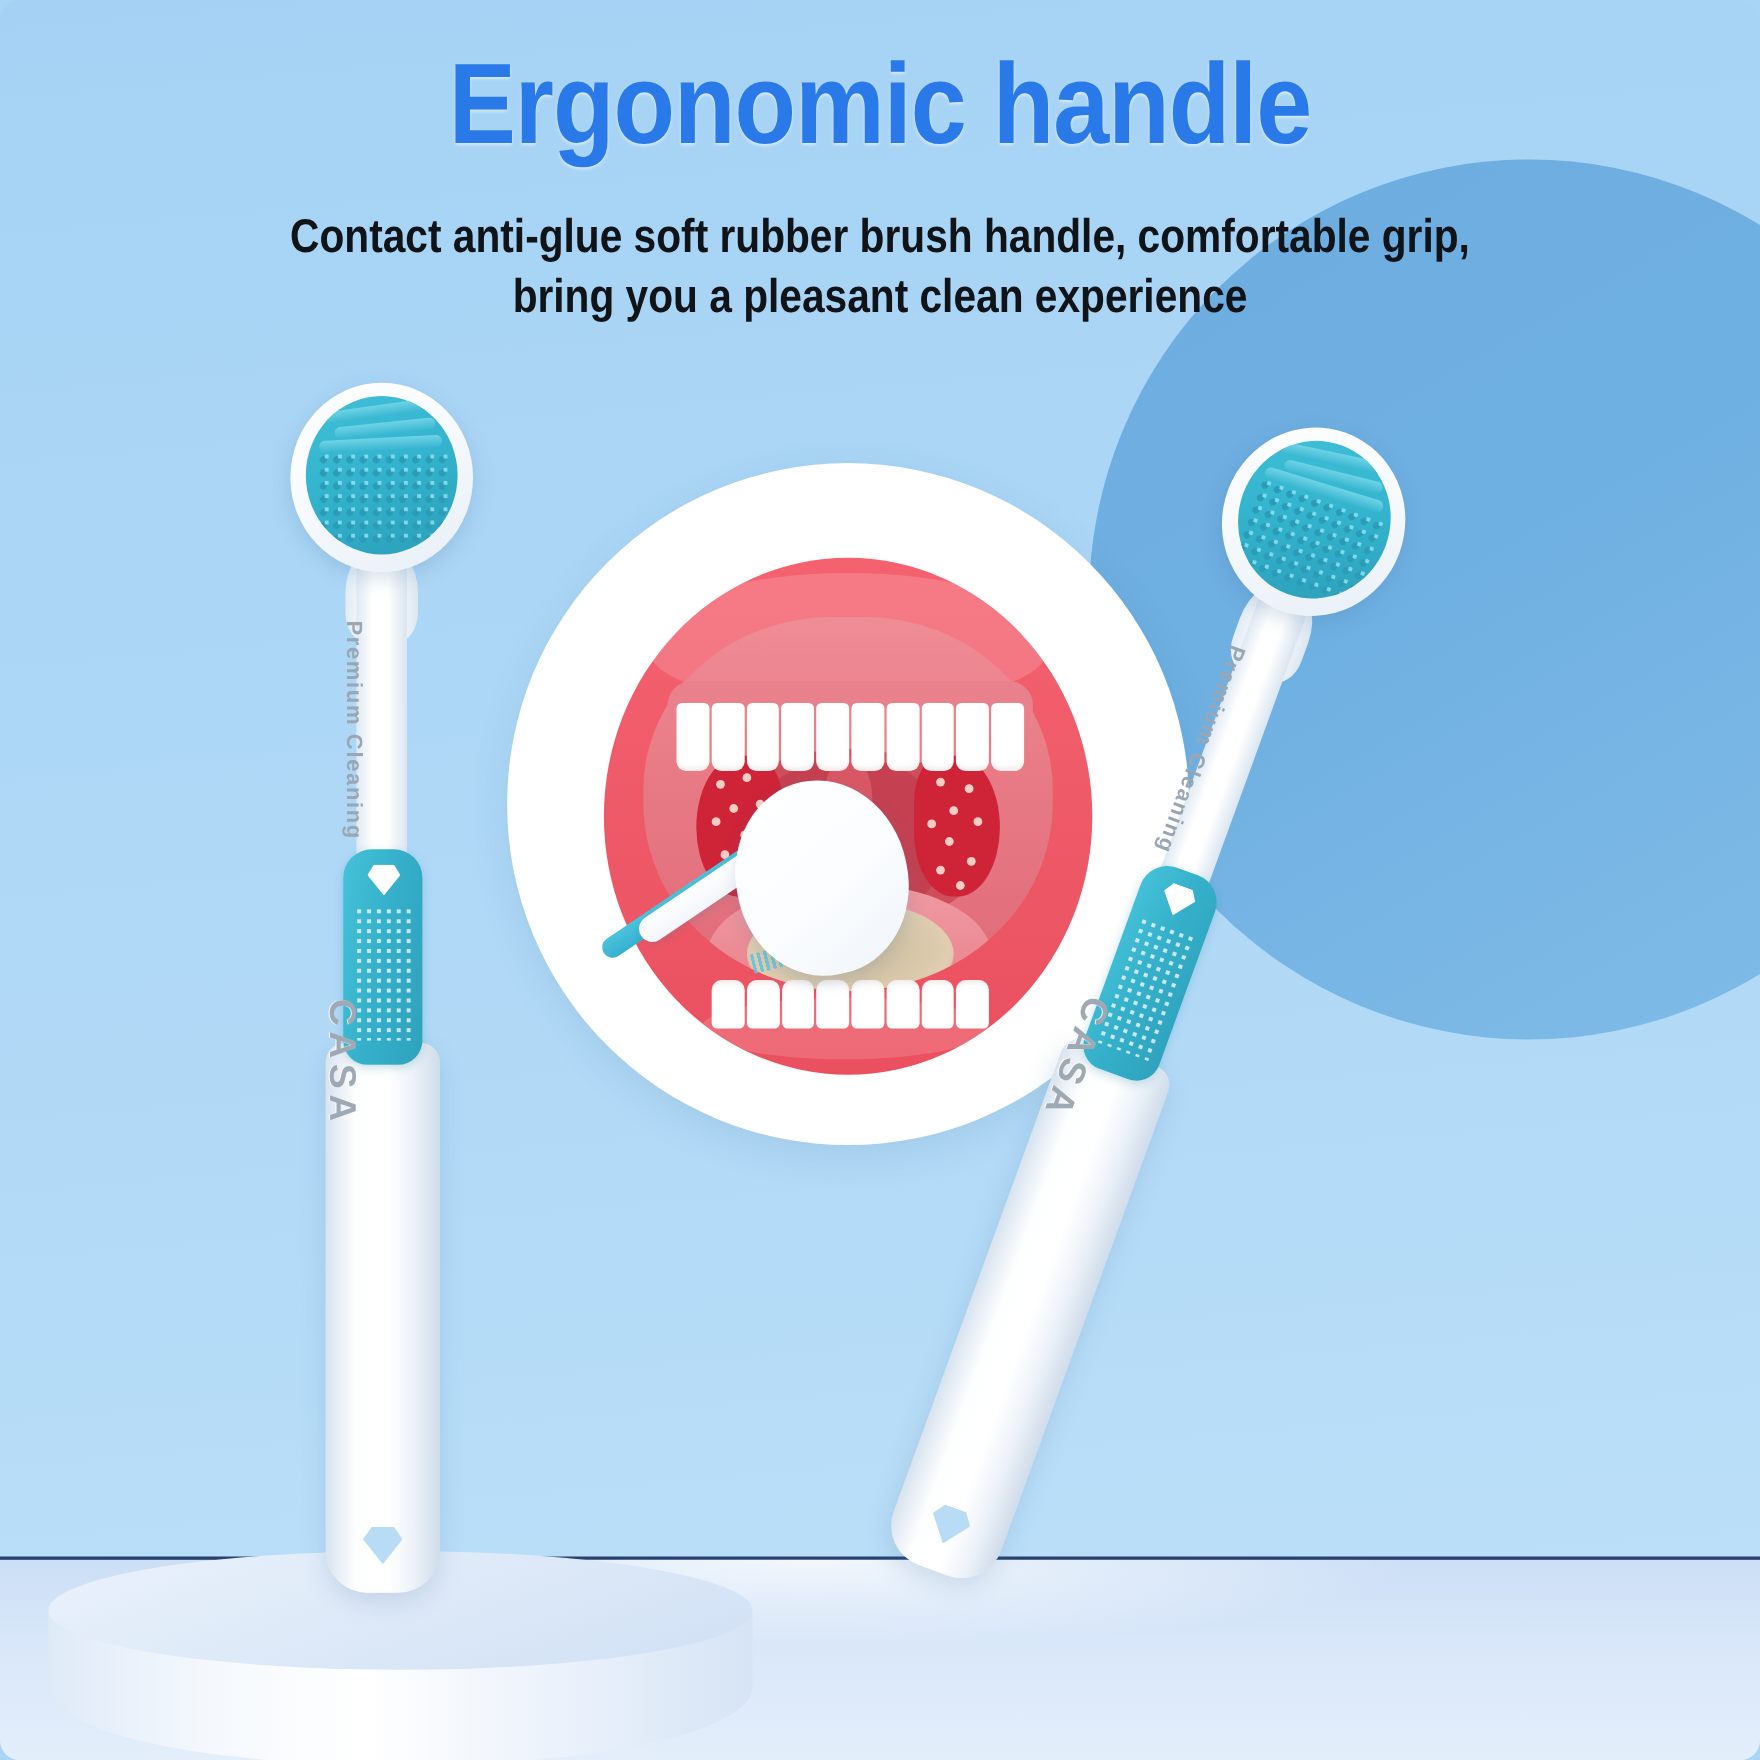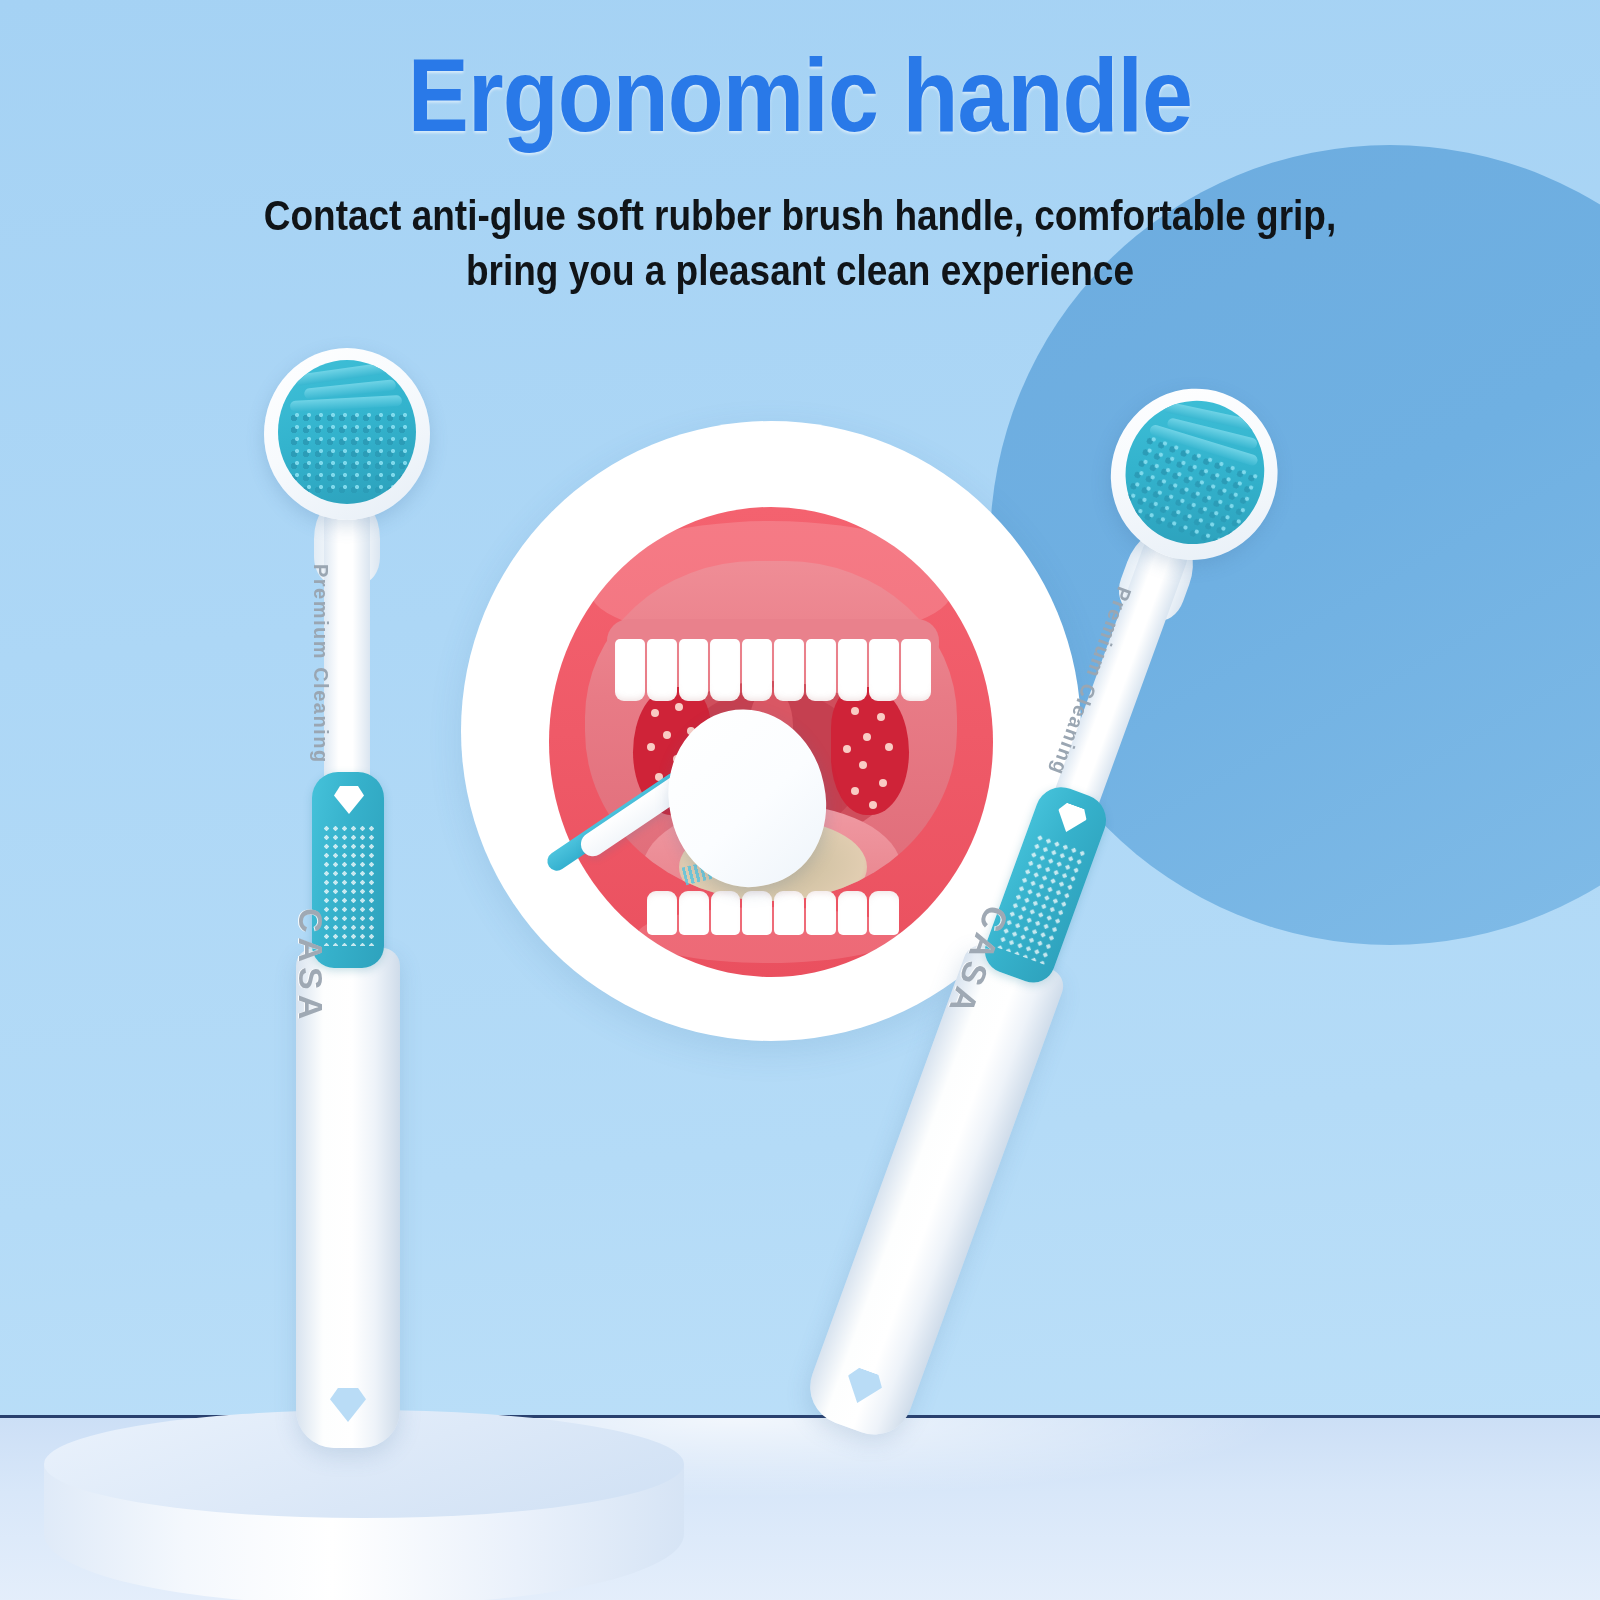--- a/index.html
+++ b/index.html
@@ -2,21 +2,21 @@
 <html><head>
 <meta charset="utf-8">
 <title>Ergonomic handle</title>
 <style>
   html,body{margin:0;padding:0;}
   body{
     width:1600px;height:1600px;overflow:hidden;
     font-family:"Liberation Sans", sans-serif;
     background:#a9d5f5;
   }
-  .stage{position:relative;width:1600px;height:1600px;overflow:hidden;}
+  .stage{position:relative;width:1600px;height:1600px;overflow:hidden;border-radius:18px;}
 
   
   .bg-sky{
     position:absolute;left:0;top:0;width:1600px;height:1600px;
     background:linear-gradient(175deg,#a5d2f4 0%,#add7f6 38%,#b4dbf7 70%,#bfe1f9 100%);
   }
   .bg-circle-right{
     position:absolute;right:-190px;top:145px;width:800px;height:800px;border-radius:50%;
     background:linear-gradient(150deg,#6dacdf 0%,#6fb0e2 45%,#83bde8 100%);
   }

